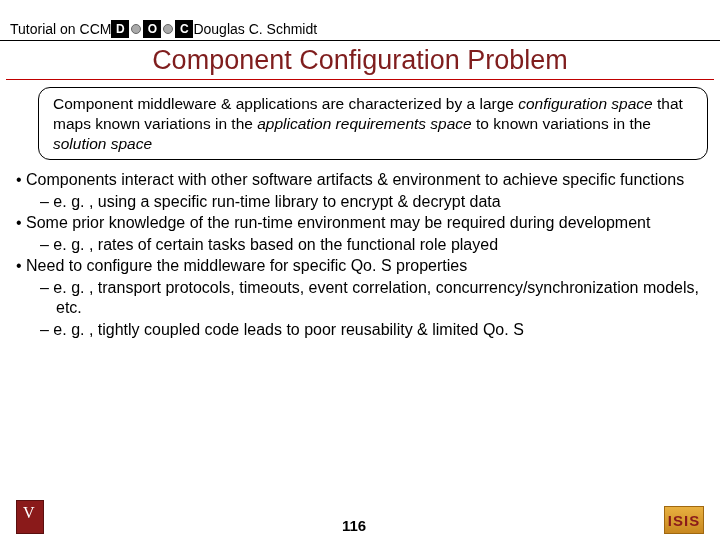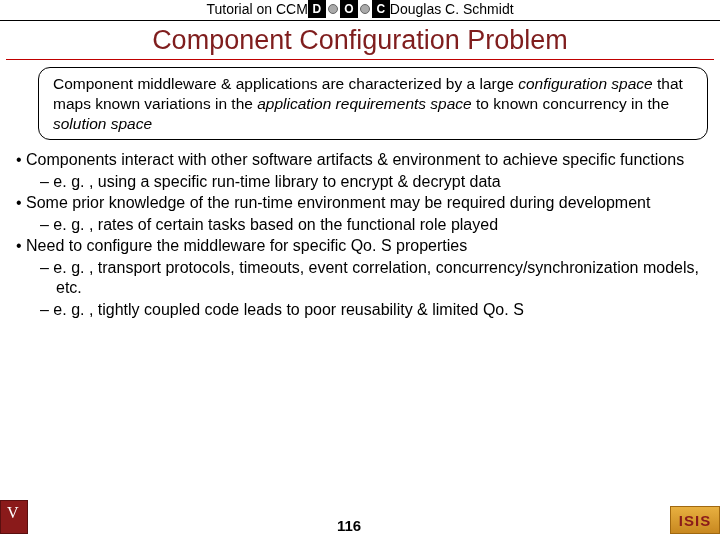--- a/index.html
+++ b/index.html
@@ -6,23 +6,23 @@
     body {
       font-family: Arial, Helvetica, sans-serif;
       width: 720px;
       height: 540px;
       background: #fff;
       position: relative;
       overflow: hidden;
     }
     .header {
       display: flex;
-      justify-content: center;
+      justify-content: flex-start;
       align-items: center;
-      padding: 0 10px 2px 10px;
+      padding: 20px 10px 2px 10px;
       border-bottom: 1.5px solid #000;
       font-size: 14px;
     }
     .header-left { font-weight: normal; }
     .header-right { font-weight: normal; }
     .header-logo {
       display: flex;
       align-items: center;
       gap: 1px;
     }
@@ -93,21 +93,21 @@
     .b2b::before {
       content: "–  ";
     }
     .footer {
       position: absolute;
       bottom: 6px;
       left: 0; right: 0;
       display: flex;
       align-items: flex-end;
       justify-content: flex-start;
-      padding: 0 0;
+      padding: 0 16px;
     }
     .footer-left-logo {
       width: 28px; height: 34px;
       background: #8a1a1a;
       border: 1px solid #5a0f0f;
       position: relative;
     }
     .footer-left-logo::after {
       content: "V";
       color: #fff;
@@ -116,21 +116,21 @@
       position: absolute;
       top: 3px; left: 6px;
     }
     .footer-page {
       font-weight: bold;
       font-size: 15px;
       flex: 1;
       text-align: center;
     }
     .footer-right-logo {
-      width: 50px; height: 28px;
+      width: 40px; height: 28px;
       background: linear-gradient(180deg, #e8b040 0%, #c88820 100%);
       border: 1px solid #a06810;
       color: #8a1a1a;
       font-weight: bold;
       font-size: 15px;
       display: flex;
       align-items: center;
       justify-content: center;
       letter-spacing: 1px;
     }
@@ -147,21 +147,21 @@
     <span class="logo-dot"></span>
     <span class="logo-sq">C</span>
   </span>
   <span class="header-right">Douglas C. Schmidt</span>
 </div>
 
 <h1 class="title">Component Configuration Problem</h1>
 
 <div class="callout-wrap">
   <div class="callout">
-    <span>Component middleware &amp; applications are characterized by a large </span><span class="ital">configuration space</span><span> that maps known variations in the </span><span class="ital">application requirements space</span><span> to known concurrency in the </span><span class="ital">solution space</span>
+    <span>Component middleware &amp; applications are characterized by a large </span><span class="ital">configuration space</span><span> that maps known variations in the </span><span class="ital">application requirements space</span><span> to known variations in the </span><span class="ital">solution space</span>
   </div>
 </div>
 
 <div class="bullets">
   <div class="b1"><span>Components interact with other software artifacts &amp; environment to achieve specific functions</span></div>
   <div class="b2"><span>e. g. , using a specific run-time library to encrypt &amp; decrypt data</span></div>
   <div class="b1"><span>Some prior knowledge of the run-time environment may be required during development</span></div>
   <div class="b2"><span>e. g. , rates of certain tasks based on the functional role played</span></div>
   <div class="b1"><span>Need to configure the middleware for specific Qo. S properties</span></div>
   <div class="b2"><span>e. g. , transport protocols, timeouts, event correlation, concurrency/synchronization models, etc.</span></div>

